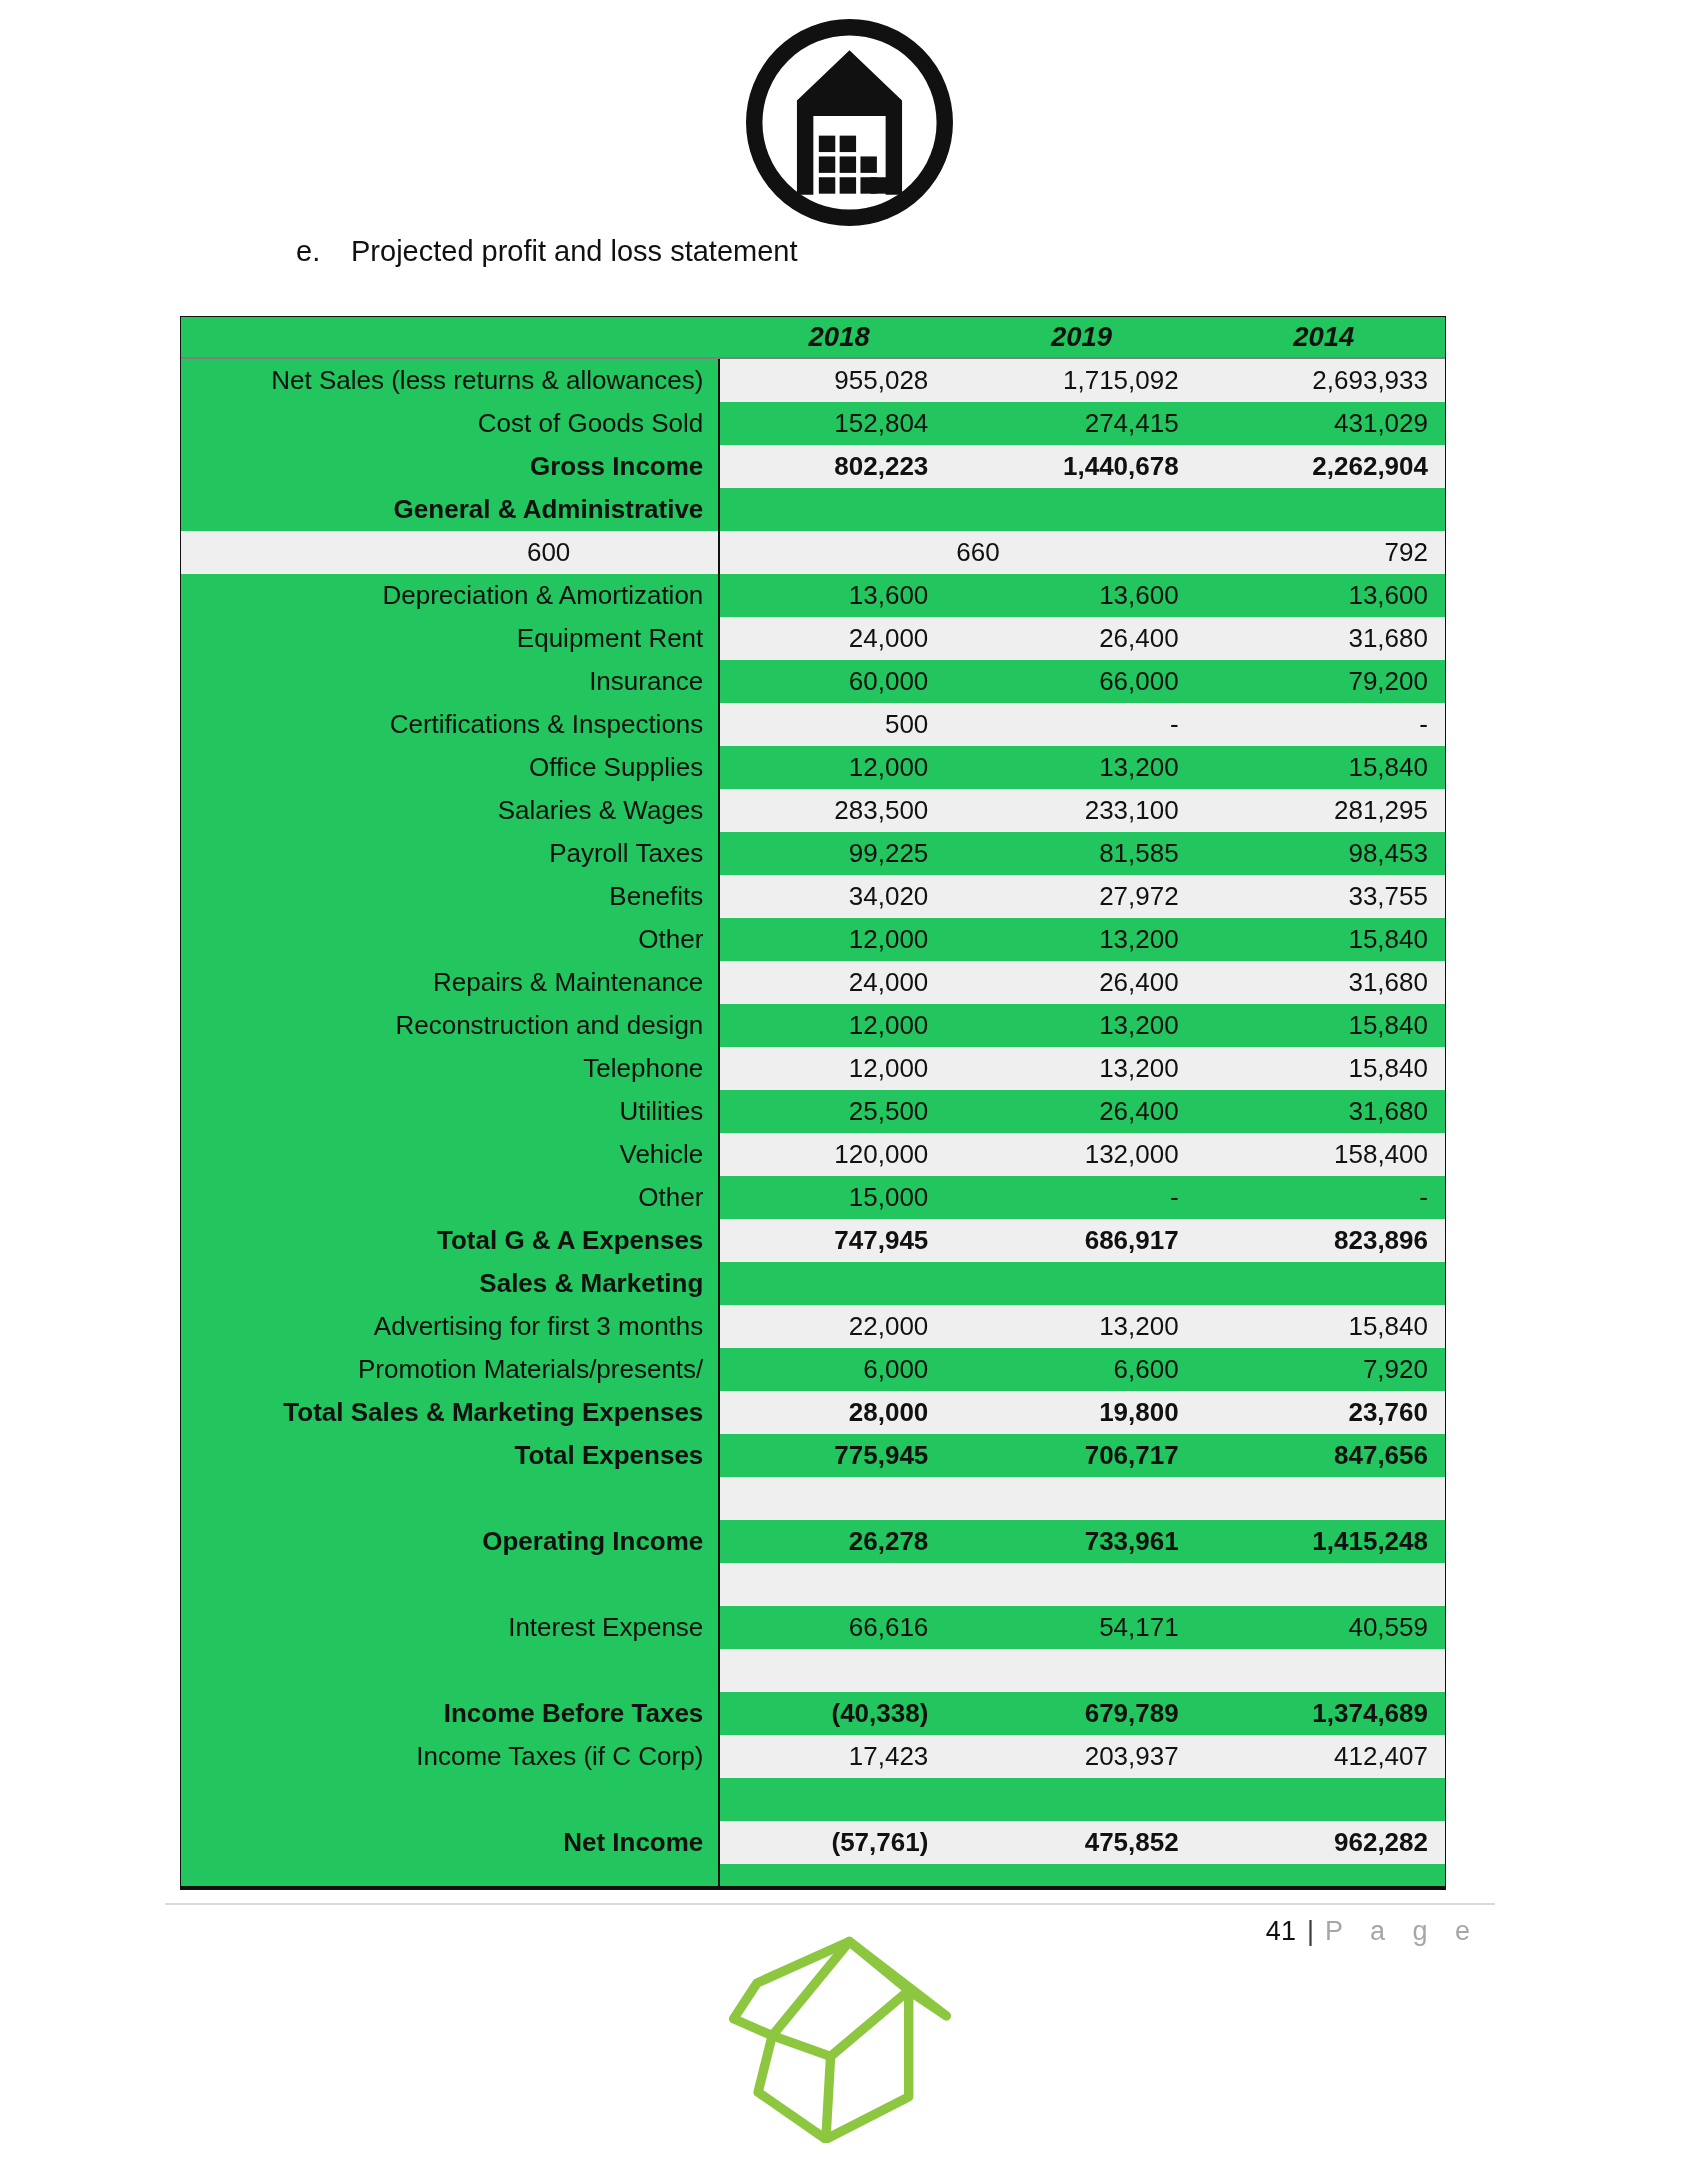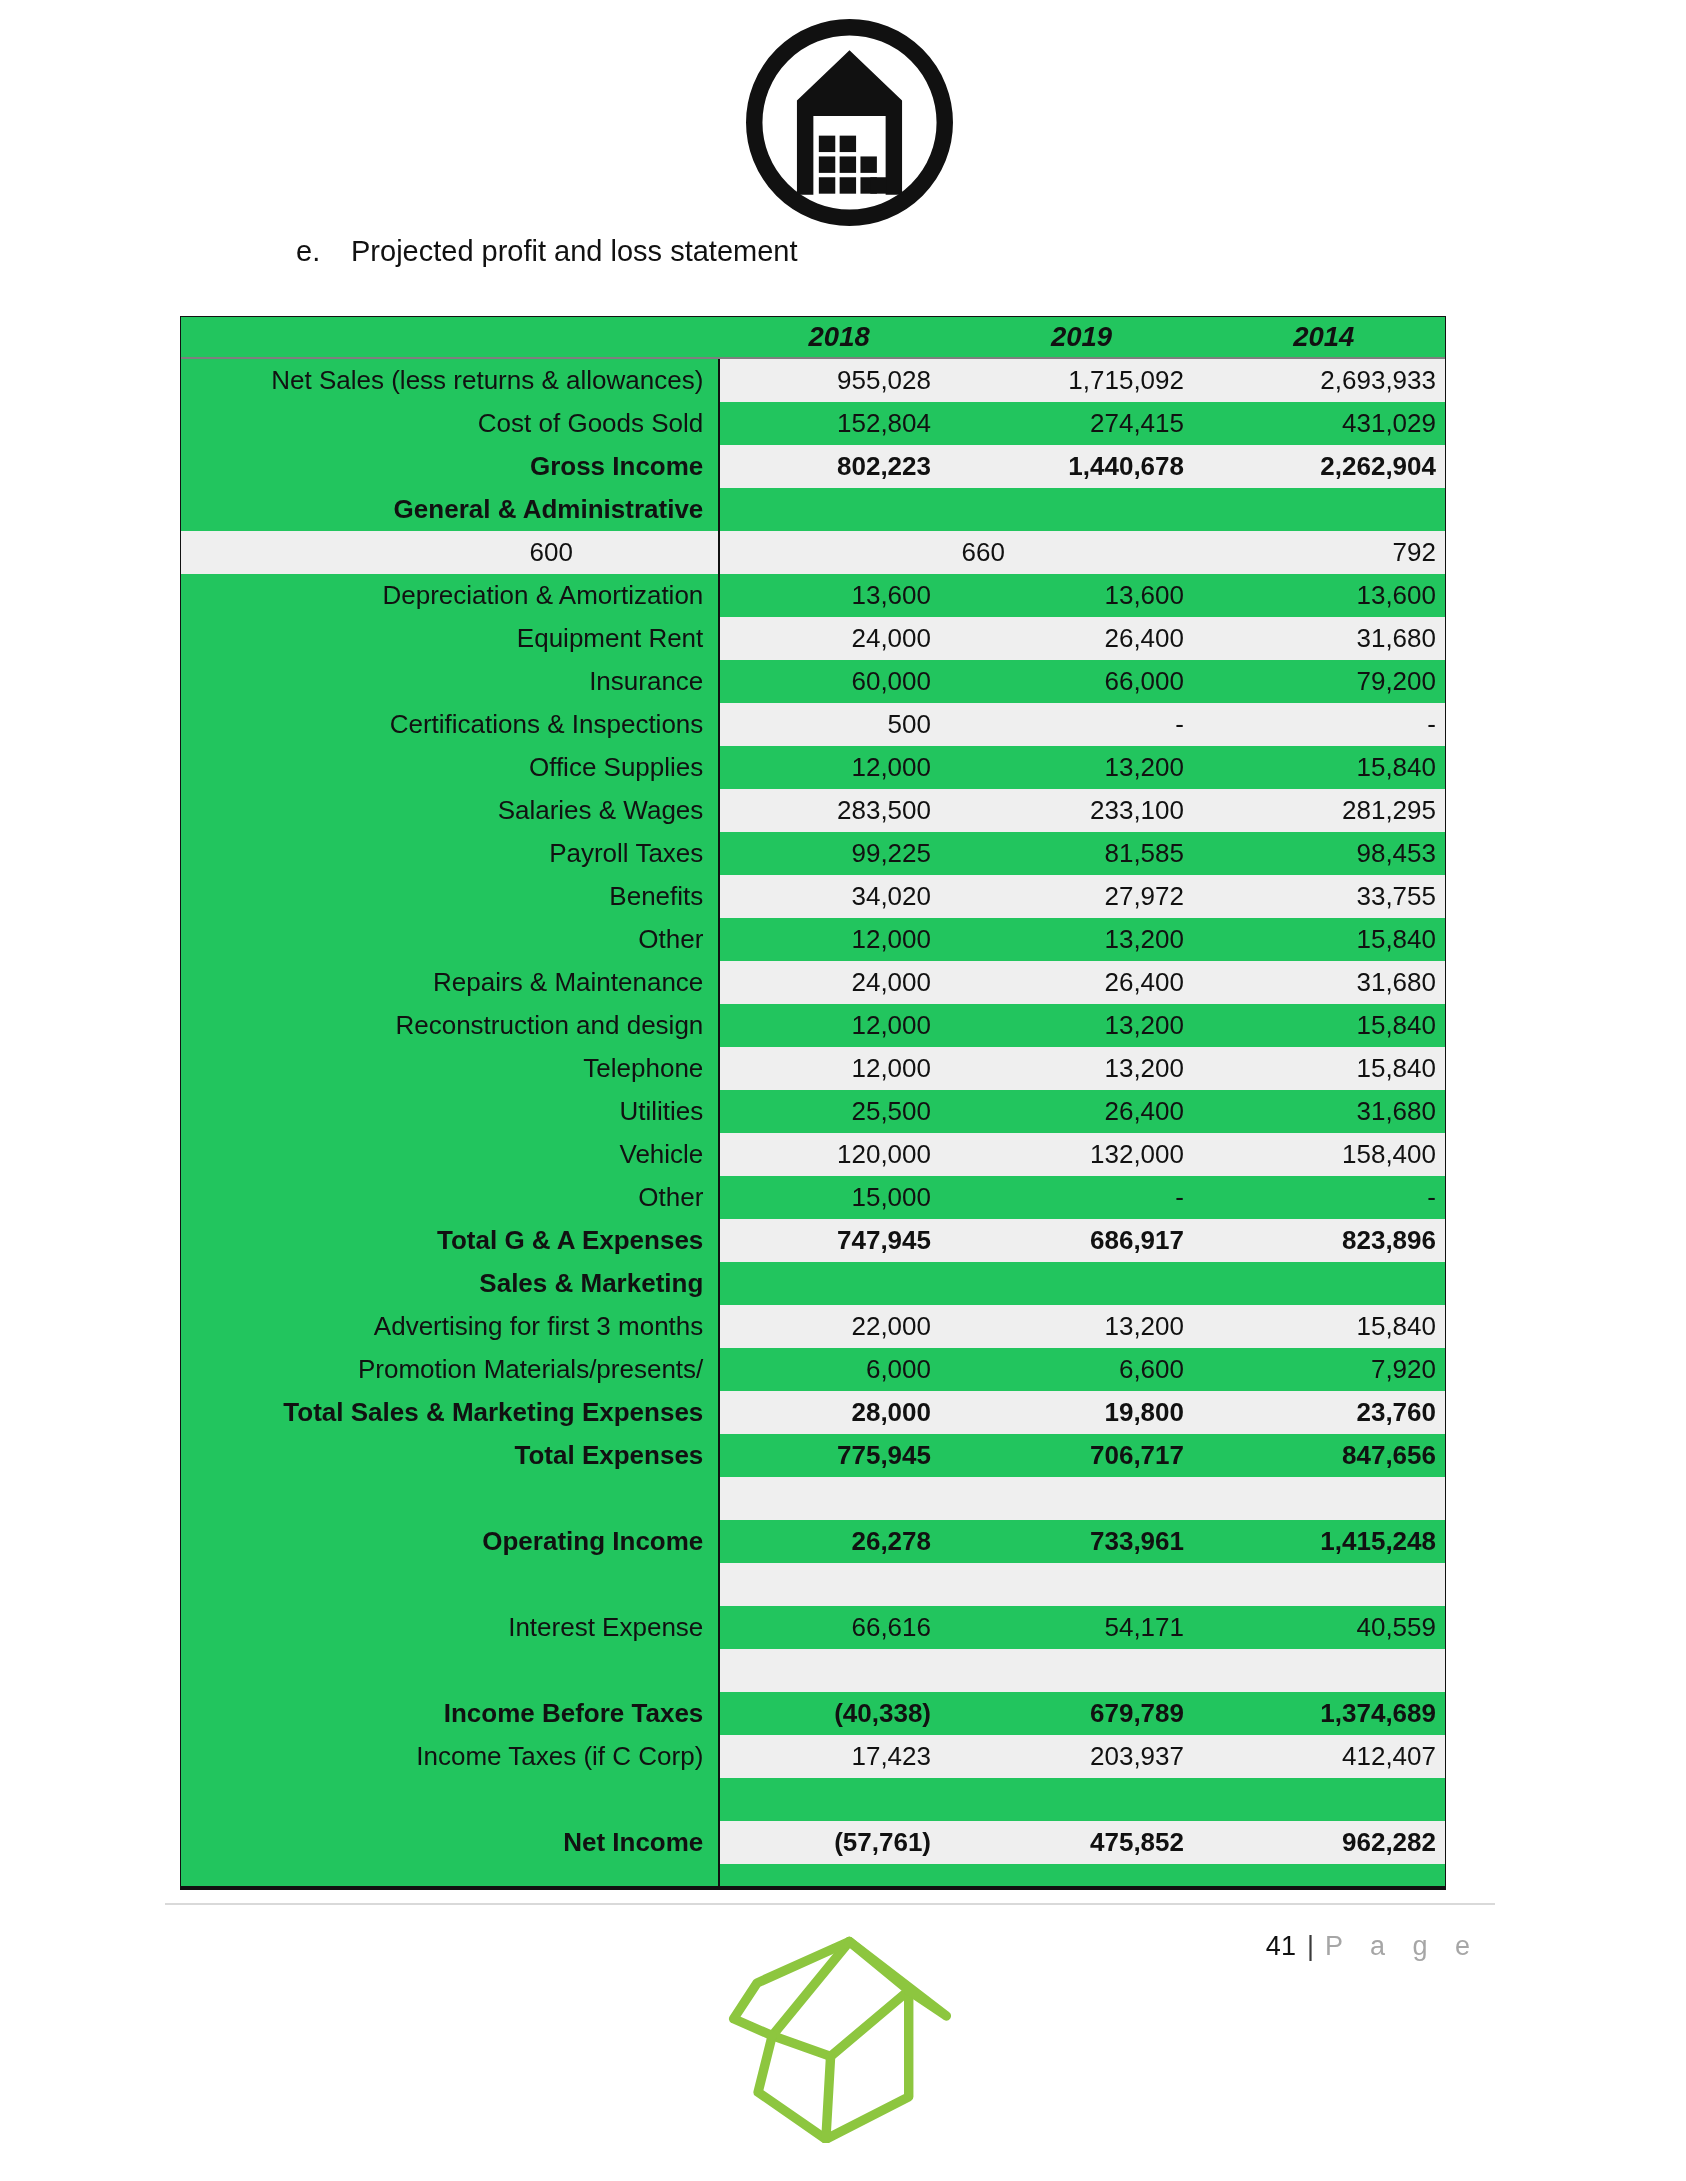--- a/index.html
+++ b/index.html
@@ -31,29 +31,28 @@
   .row .label{
     width:537px;box-sizing:border-box;padding-right:14.7px;text-align:right;
     white-space:nowrap;display:flex;align-items:center;justify-content:flex-end;
   }
   .row .cell{
     flex:1;box-sizing:border-box;text-align:right;white-space:nowrap;
     display:flex;align-items:center;justify-content:flex-end;
   }
   .row .cell.c0{padding-right:40px;}
   .row .cell.c1{padding-right:39px;}
-  .row .cell.c2{padding-right:9px;}
+  .row .cell.c2{padding-right:17px;}
   .row.shaded .cell{background:var(--shade);text-align:center;}
   .row.bold .label,.row.bold .cell{font-weight:bold;}
   .rows-pad{height:22px;}
   .footer-rule{position:absolute;left:165px;top:1903px;width:1330px;height:1.8px;background:var(--rule);}
   .footer-text{
     position:absolute;left:165px;top:1916px;width:1315px;text-align:right;font-size:27px;
     white-space:nowrap;
-    margin-top:15px;
   }
   .footer-text .pipe{color:#3a3a3a;margin:0 11px;}
   .footer-text .pword{color:var(--pgray);letter-spacing:10px;}
   .box-logo{position:absolute;left:727px;top:1934px;width:226px;height:209px;}
 </style>
 </head>
 <body>
 
 <svg class="top-logo" viewBox="0 0 100 100" aria-hidden="true">
   <circle cx="50" cy="50" r="43.5" fill="none" stroke="#111111" stroke-width="7.5"></circle>

